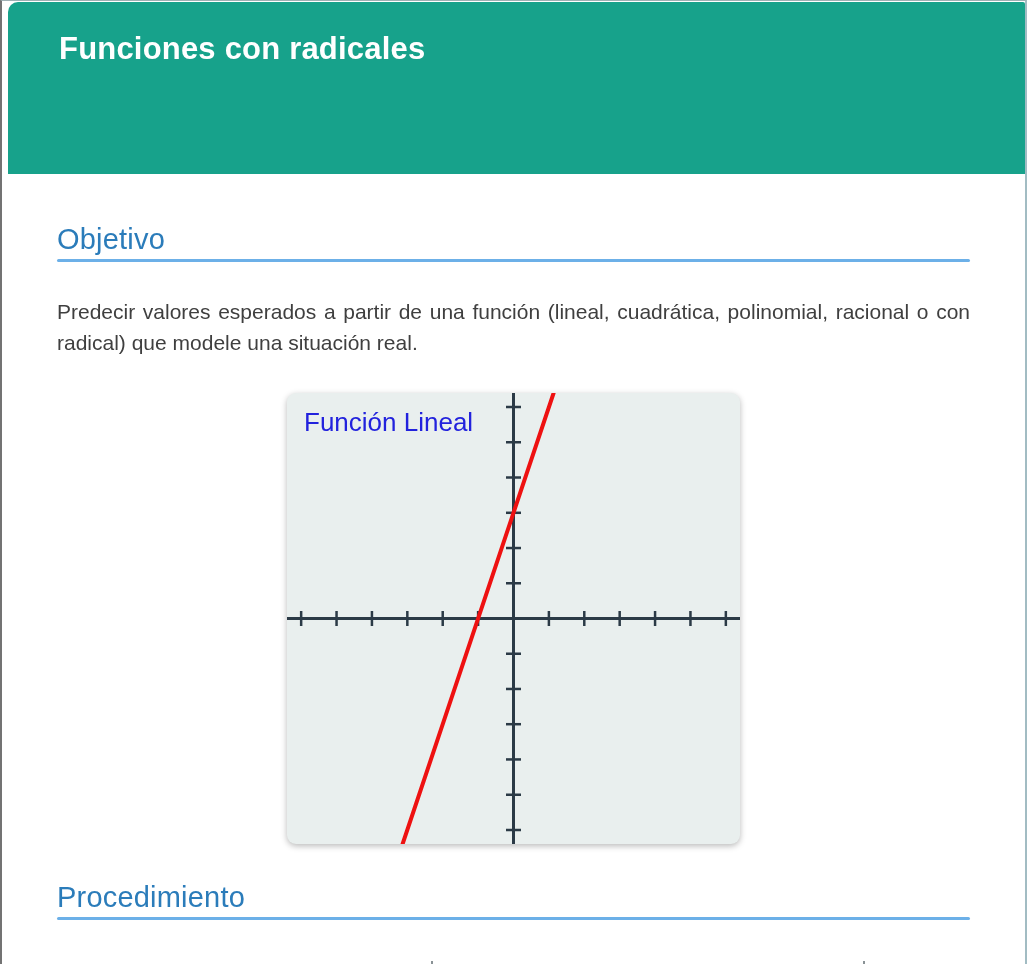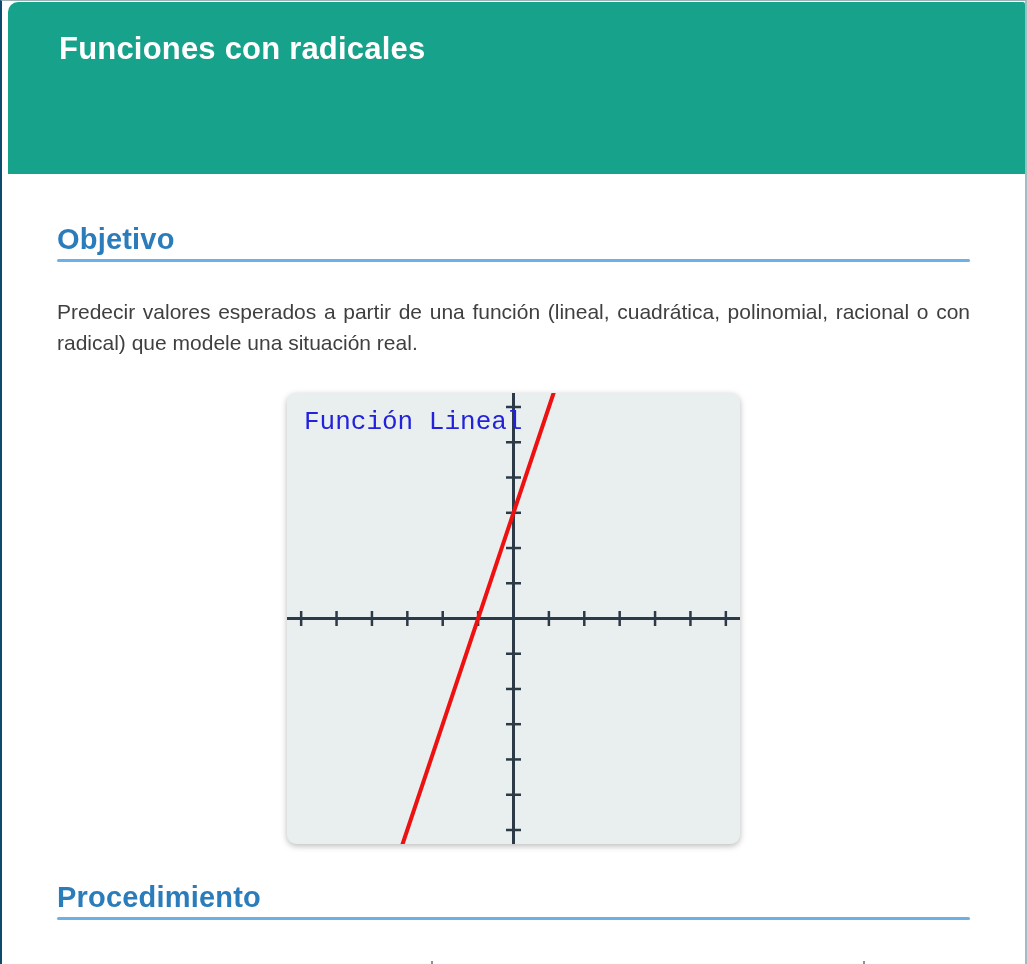--- a/index.html
+++ b/index.html
@@ -3,41 +3,41 @@
 <meta charset="utf-8">
 <style>
   * { margin:0; padding:0; box-sizing:border-box; }
   html,body { background:#ffffff; }
   body { font-family:"Liberation Sans", sans-serif; }
   .page {
     position:relative;
     width:1027px; height:964px;
     background:#ffffff;
     border-top:1px solid #9fb0b4;
-    border-left:2px solid #0c4a6e;
+    border-left:2px solid #737373;
     border-right:2px solid #a2bcc3;
     overflow:hidden;
   }
   .header {
     position:absolute; left:6px; right:0; top:1px; height:172px;
     background:#17a28b;
     border-radius:10px 2px 0 0;
   }
   .header-title {
     position:absolute; left:51px; top:29px;
     color:#ffffff; font-size:31px; font-weight:800; letter-spacing:0.2px;
   }
   .header-subtitle {
     position:absolute; left:51px; top:86px; width:915px;
     color:#f2faf8; font-size:20px; font-style:italic; font-weight:700;
     line-height:29px;
   }
   .section-heading {
     position:absolute; left:55px;
-    color:#2b7cba; font-size:29px; font-weight:700; letter-spacing:0.2px;
+    color:#2b7cba; font-size:29px; font-weight:400; letter-spacing:0.2px;
   }
   .heading-objetivo { top:222px; }
   .heading-procedimiento { top:880px; }
   .rule {
     position:absolute; left:55px; width:913px; height:3px;
     background:#6cb0e8; border-radius:2px;
   }
   .rule-objetivo { top:258px; }
   .rule-procedimiento { top:916px; }
   .body-paragraph {
@@ -102,21 +102,21 @@
         <line x1="219" y1="295.96875" x2="234" y2="295.96875" stroke="#2b3a46" stroke-width="2.5"></line>
         <line x1="219" y1="260.734375" x2="234" y2="260.734375" stroke="#2b3a46" stroke-width="2.5"></line>
         <line x1="219" y1="190.265625" x2="234" y2="190.265625" stroke="#2b3a46" stroke-width="2.5"></line>
         <line x1="219" y1="155.03125" x2="234" y2="155.03125" stroke="#2b3a46" stroke-width="2.5"></line>
         <line x1="219" y1="119.79687500000001" x2="234" y2="119.79687500000001" stroke="#2b3a46" stroke-width="2.5"></line>
         <line x1="219" y1="84.56250000000001" x2="234" y2="84.56250000000001" stroke="#2b3a46" stroke-width="2.5"></line>
         <line x1="219" y1="49.328125000000014" x2="234" y2="49.328125000000014" stroke="#2b3a46" stroke-width="2.5"></line>
         <line x1="219" y1="14.093750000000012" x2="234" y2="14.093750000000012" stroke="#2b3a46" stroke-width="2.5"></line>
         <line x1="115.60937500000001" y1="451" x2="266.609375" y2="0" stroke="#ee1111" stroke-width="4" stroke-linecap="round"></line>
       </svg>
-    <div class="graph-title" style="color: rgb(34, 34, 221); font-family: Liberation Mono, monospace;">Función Lineal</div>
+    <div class="graph-title" style="color: rgb(34, 34, 221);">Función Lineal</div>
   </div>
 
   <div class="section-heading heading-procedimiento">Procedimiento</div>
   <div class="rule rule-procedimiento"></div>
 
   <div class="cutoff-fragment frag-a"></div>
   <div class="cutoff-fragment frag-b"></div>
 
 </div>
 

